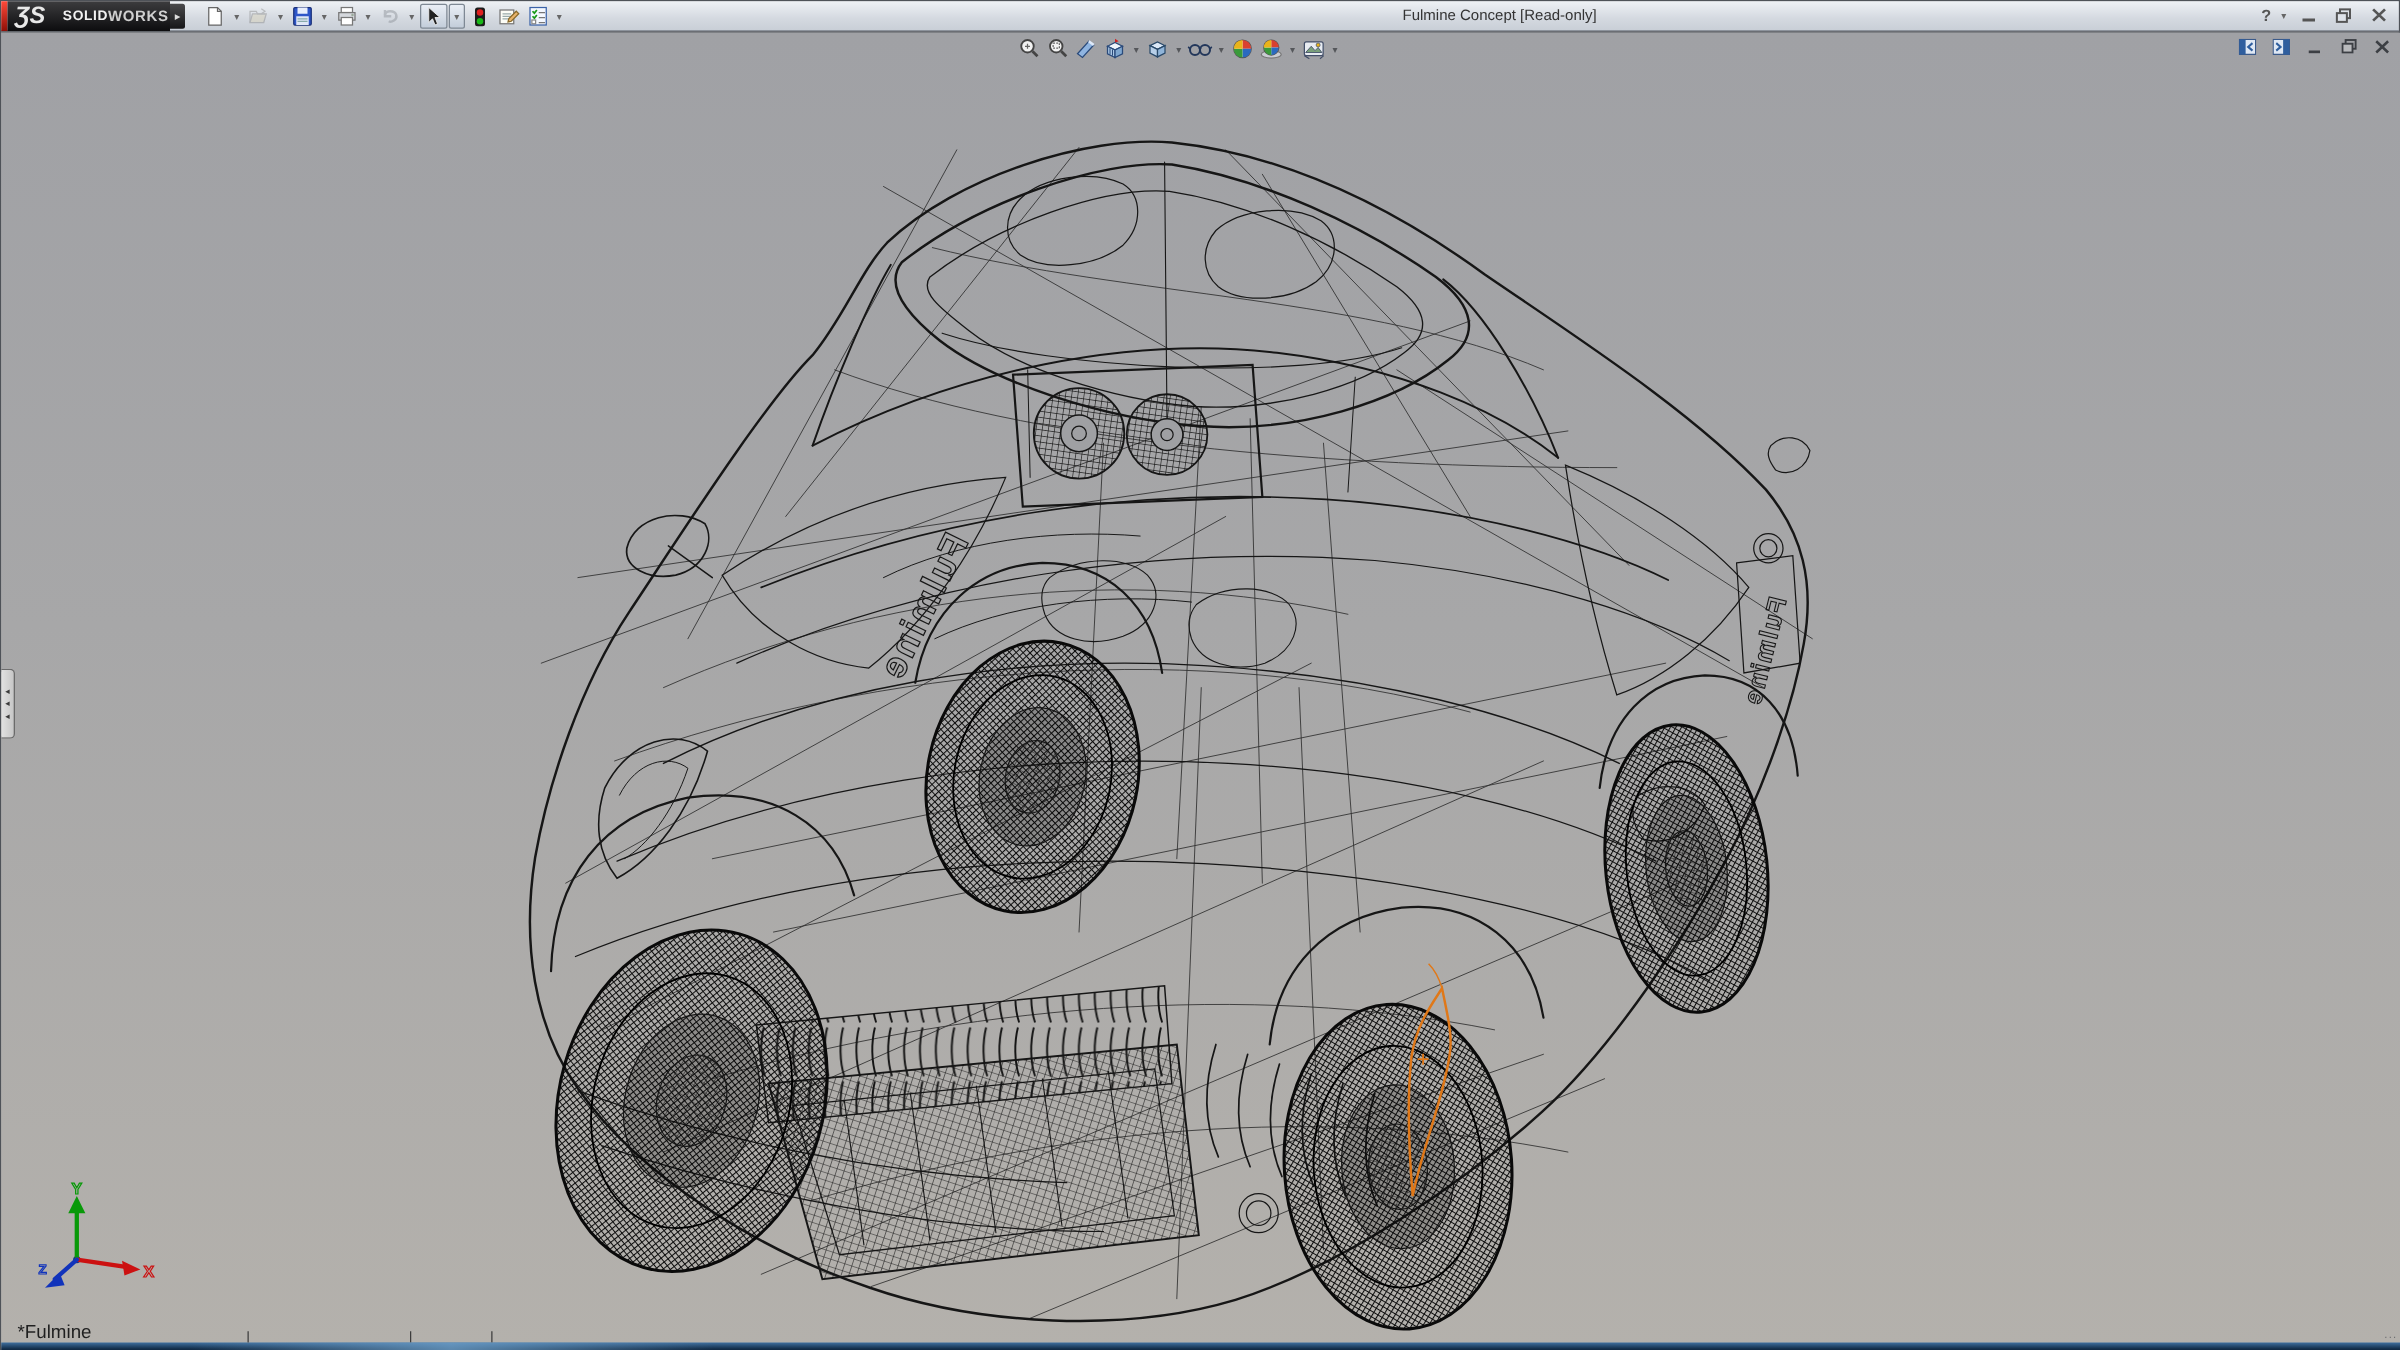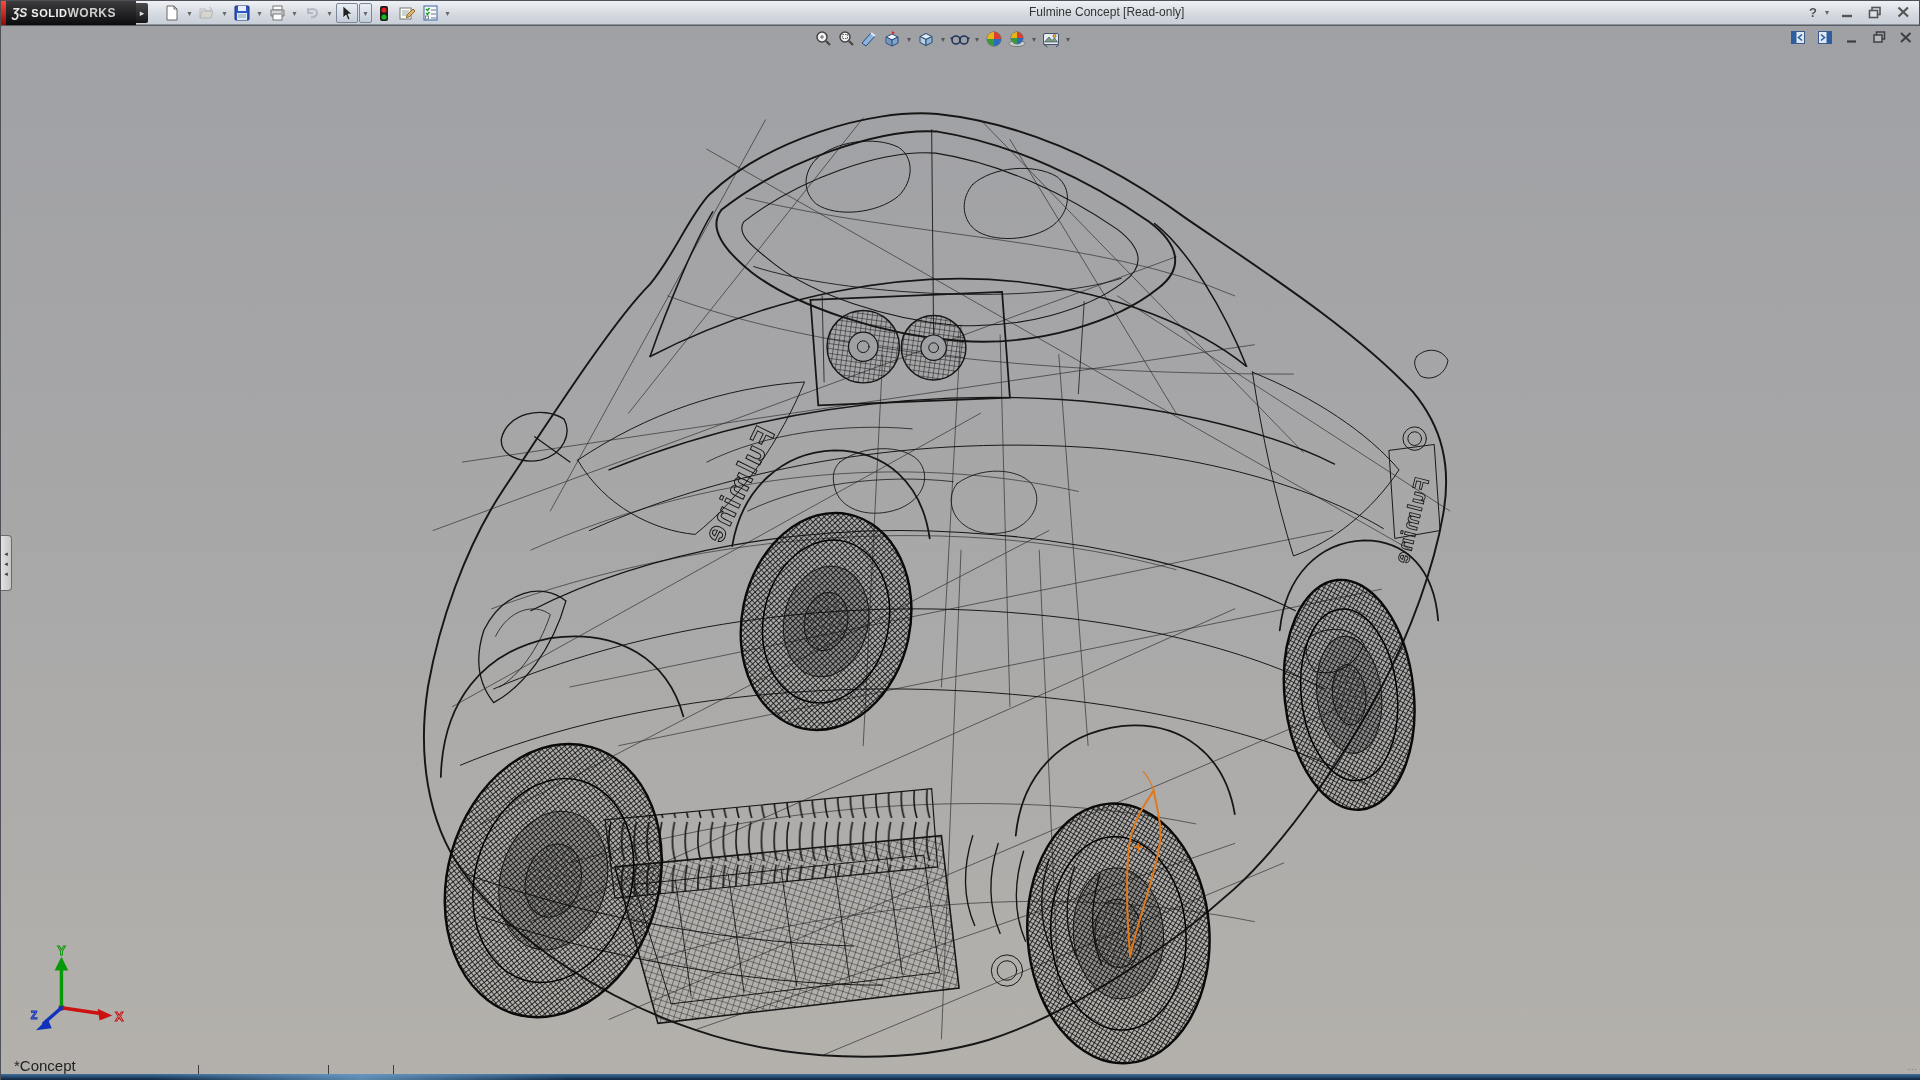--- a/index.html
+++ b/index.html
@@ -9,32 +9,32 @@
 
   
   .titlebar { position:absolute; top:0; left:0; width:100%; height:24px;
               background:linear-gradient(#eef1f5,#d4d9e0 60%,#c9cfd7);
               border-bottom:1px solid #8d939c; }
   .red-sliver { position:absolute; left:0; top:0; width:5px; height:24px;
                 background:linear-gradient(#ff4a3a,#8e0e06); }
   .logo-block { position:absolute; left:5px; top:0; width:130px; height:24px;
                 background:linear-gradient(#3c3c3e,#0c0c0e);
                 color:#f2f2f2; display:flex; align-items:center; padding-left:6px; }
-  .logo-mark { font-size:12px; font-style:italic; font-weight:bold; color:#e8e8e8; margin-right:4px; }
+  .logo-mark { font-size:19px; font-style:italic; font-weight:bold; color:#e8e8e8; margin-right:14px; }
   .logo-bold { font-size:11px; font-weight:bold; letter-spacing:.5px; }
   .logo-light { font-size:12px; font-weight:bold; color:#cfcfcf; letter-spacing:.5px; }
   .logo-flyout { position:absolute; left:135px; top:2px; width:12px; height:20px;
                  background:linear-gradient(#4a4a4c,#161618); color:#ddd; font-size:9px;
                  display:flex; align-items:center; justify-content:center; border-radius:0 2px 2px 0; }
   .toolbar { position:absolute; left:160px; top:1px; height:22px; display:flex; align-items:center; gap:1px; }
   .tb-btn { width:22px; height:20px; display:flex; align-items:center; justify-content:center; border:1px solid transparent; }
   .tb-btn.pressed { background:linear-gradient(#e9eef5,#c3cdda); border:1px solid #7e8global8; border:1px solid #7e8894; border-radius:2px; }
   .tb-dd { width:11px; height:20px; font-size:8px; color:#666; display:flex; align-items:center; justify-content:center; }
   .tb-btn.dim { opacity:.45; }
-  .title-text { position:absolute; left:1028px; top:4px; font-size:12px; color:#333; }
+  .title-text { position:absolute; left:1121px; top:4px; font-size:12px; color:#333; }
   .win-controls { position:absolute; right:6px; top:2px; display:flex; align-items:center; gap:8px; }
   .wc { width:20px; height:18px; display:flex; align-items:center; justify-content:center; color:#555; font-size:12px; }
   .wc.help { font-weight:bold; font-size:13px; }
   .wc-dd { font-size:8px; color:#666; margin-left:-6px; }
 
   
   .viewport { position:absolute; top:24px; left:0; width:1920px; height:1056px;
               background:linear-gradient(180deg,#a0a1a5 0%,#a7a7a8 45%,#b4b1ac 100%);
               border-top:1px solid #5a5e64; }
   .viewport svg.scene { position:absolute; top:0; left:0; }
@@ -470,21 +470,21 @@
           </svg>
         </span>
     </div>
 
     <div class="left-tab">
       <span>◂</span>
       <span>◂</span>
       <span>◂</span>
     </div>
 
-    <div class="view-label">*Concept</div>
+    <div class="view-label">*Fulmine</div>
 
     <div class="bottom-strip">
       <span class="seam" style="left:197px"></span>
       <span class="seam" style="left:327px"></span>
       <span class="seam" style="left:392px"></span>
       <span class="glow"></span>
     </div>
     <div class="grip">...</div>
   </div>
 </div>

